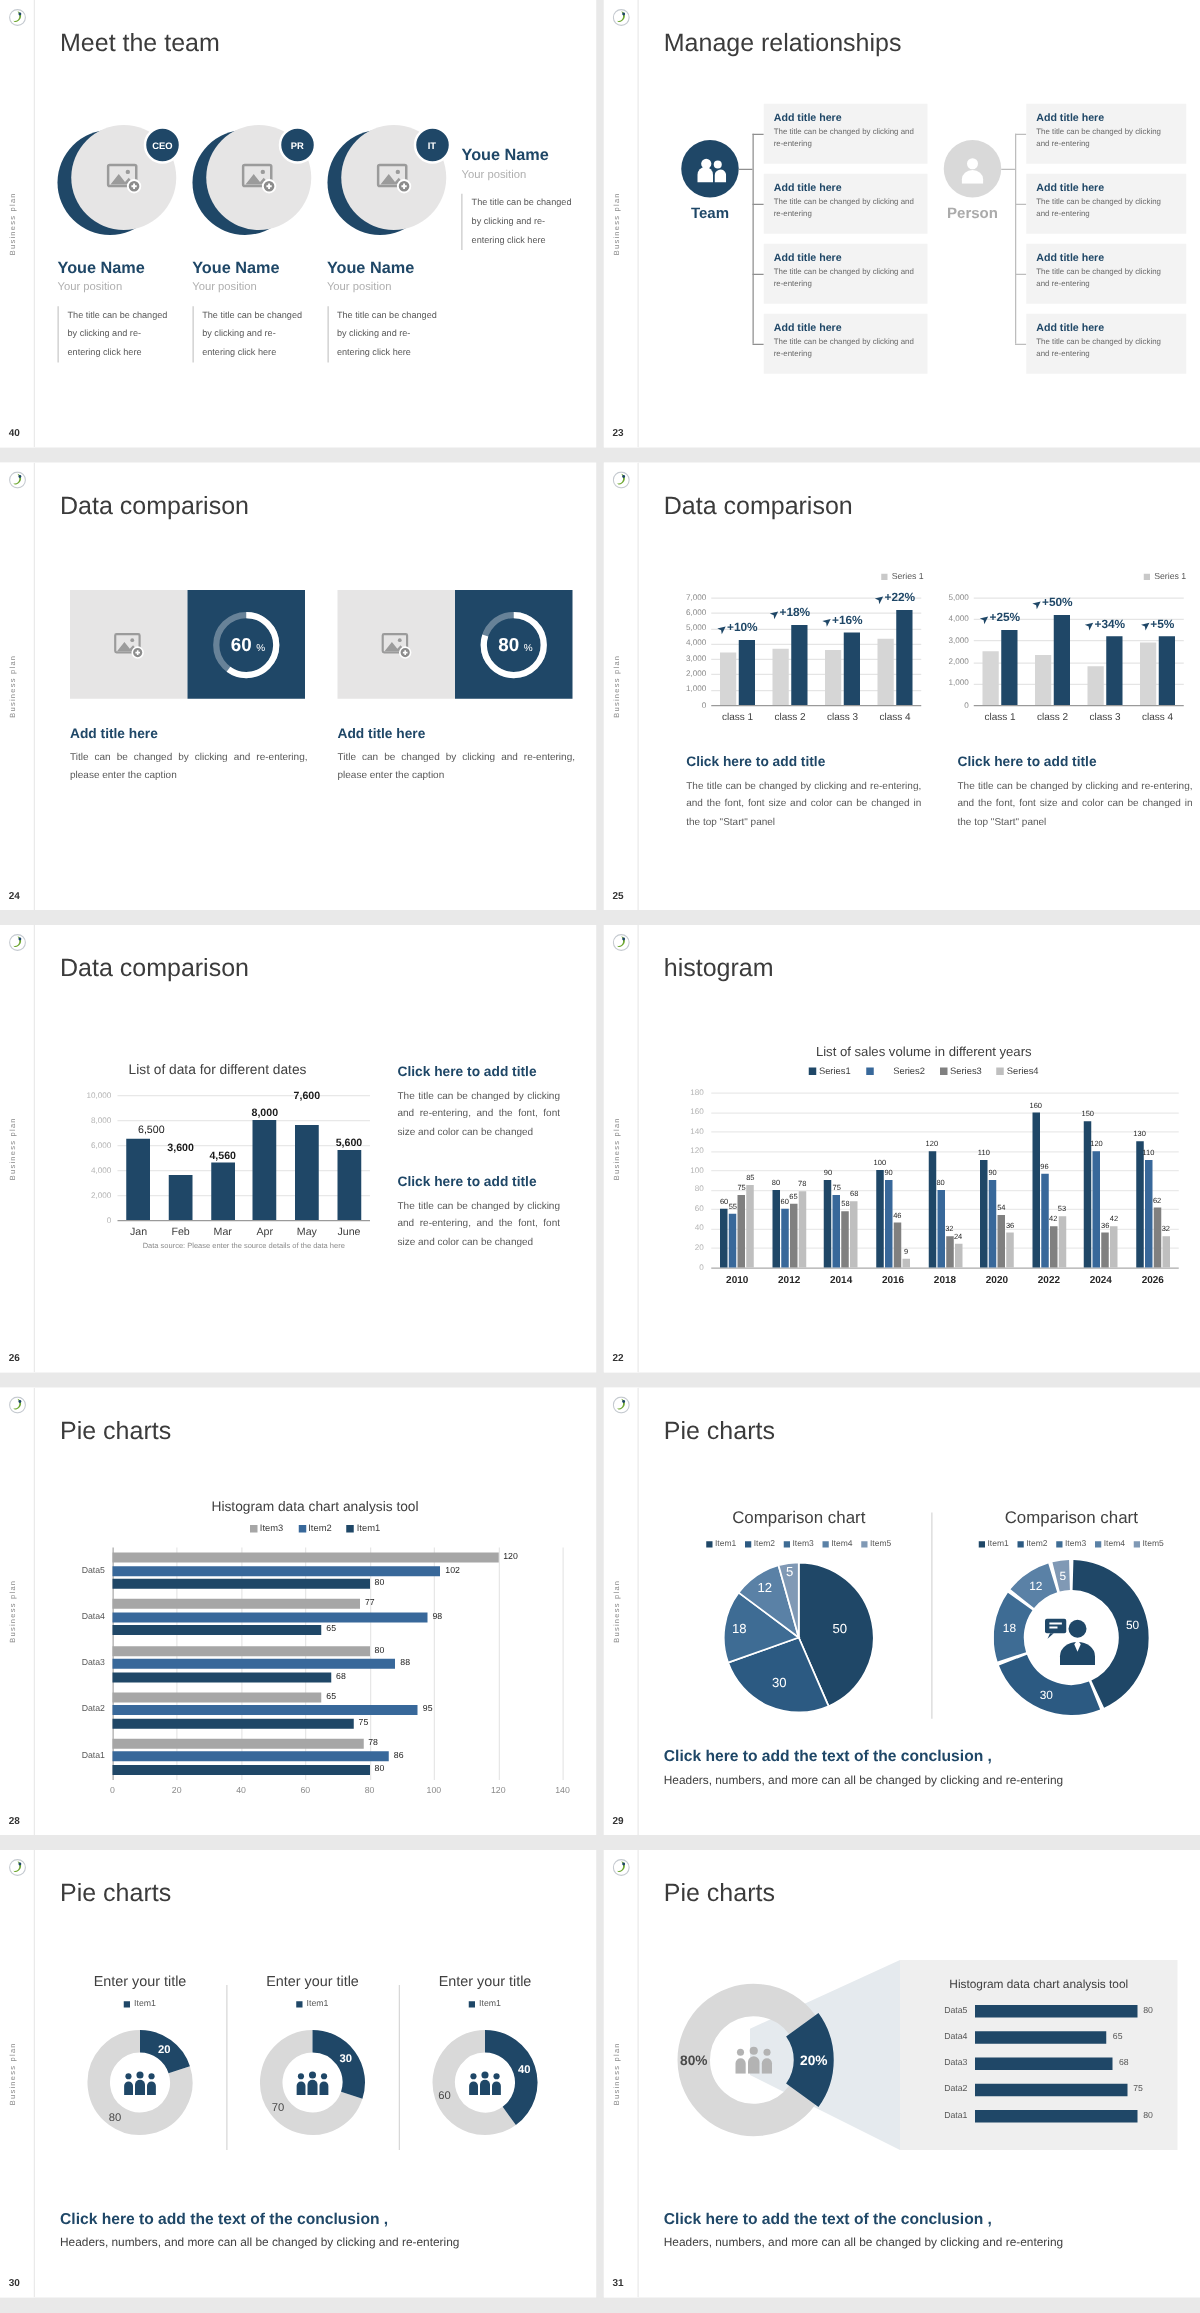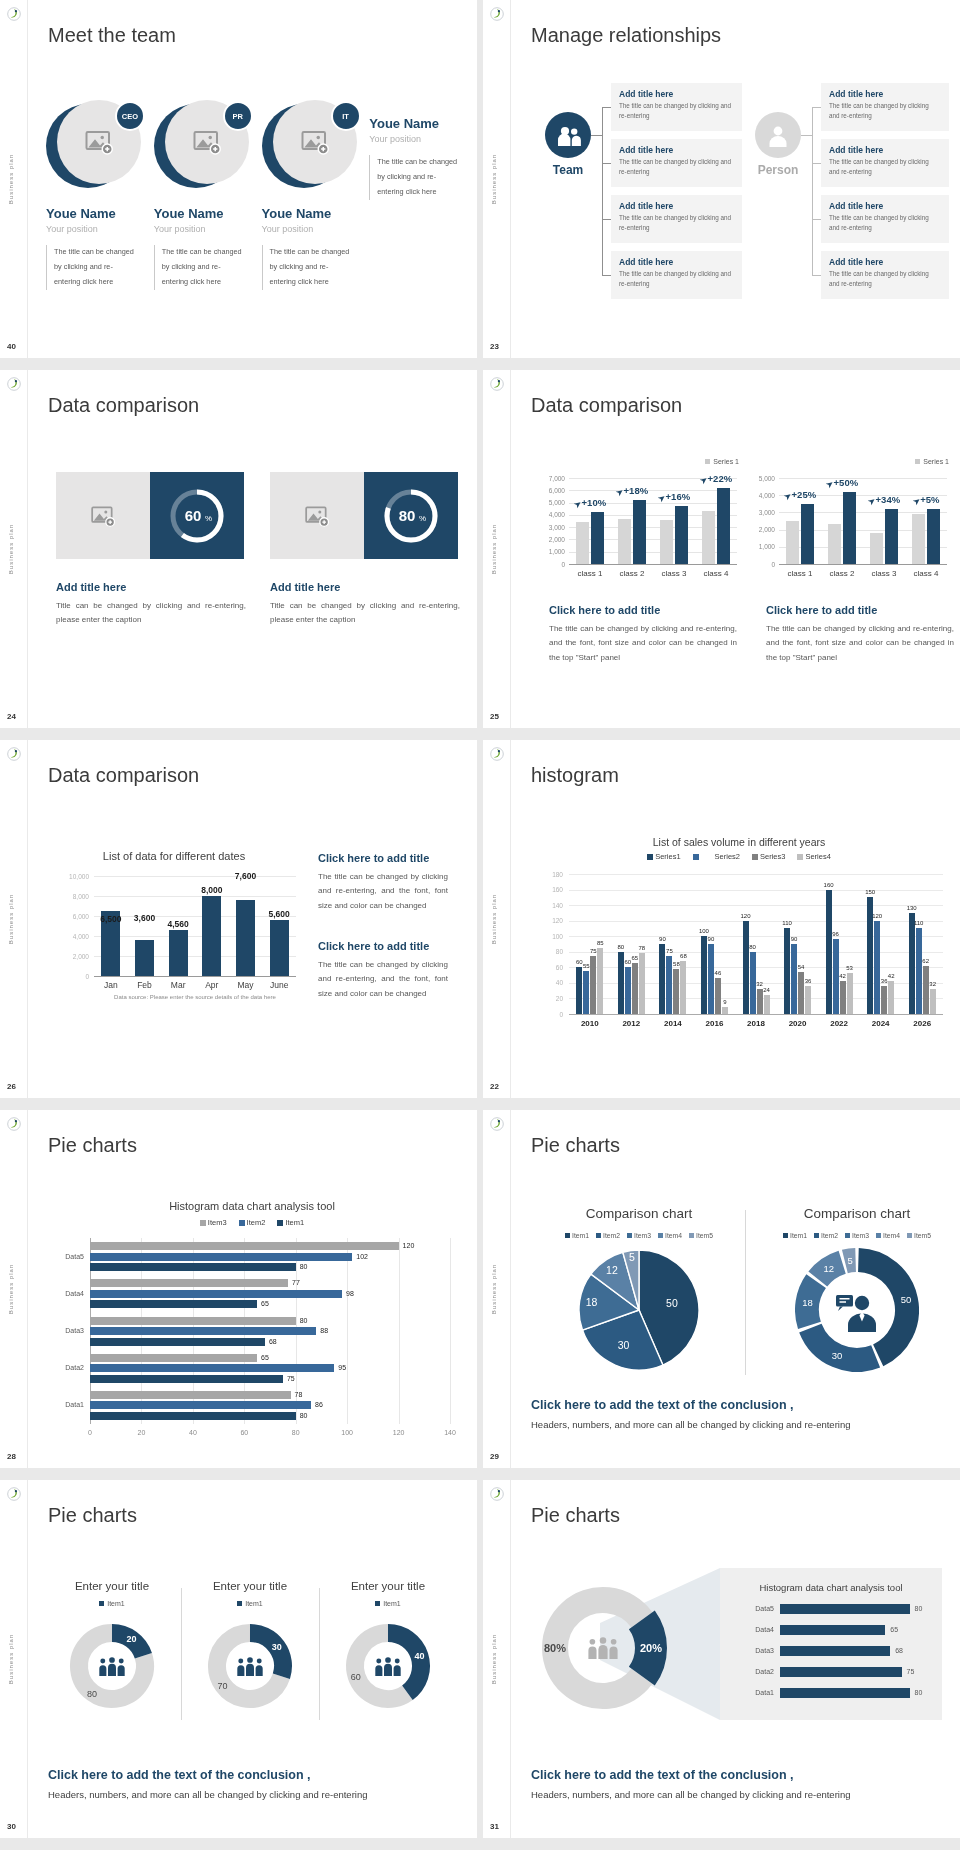--- a/index.html
+++ b/index.html
@@ -353,21 +353,21 @@
         <div style="position: absolute; left: 0px; top: 102.5px; width: 41px; text-align: right; font-size: 6.5px; color: rgb(181, 181, 181);">2,000</div>
         <div style="position: absolute; left: 46px; top: 86px; width: 202px; height: 1px; background: rgb(232, 232, 232);"></div>
         <div style="position: absolute; left: 0px; top: 82.5px; width: 41px; text-align: right; font-size: 6.5px; color: rgb(181, 181, 181);">4,000</div>
         <div style="position: absolute; left: 46px; top: 66px; width: 202px; height: 1px; background: rgb(232, 232, 232);"></div>
         <div style="position: absolute; left: 0px; top: 62.5px; width: 41px; text-align: right; font-size: 6.5px; color: rgb(181, 181, 181);">6,000</div>
         <div style="position: absolute; left: 46px; top: 46px; width: 202px; height: 1px; background: rgb(232, 232, 232);"></div>
         <div style="position: absolute; left: 0px; top: 42.5px; width: 41px; text-align: right; font-size: 6.5px; color: rgb(181, 181, 181);">8,000</div>
         <div style="position: absolute; left: 46px; top: 26px; width: 202px; height: 1px; background: rgb(232, 232, 232);"></div>
         <div style="position: absolute; left: 0px; top: 22.5px; width: 41px; text-align: right; font-size: 6.5px; color: rgb(181, 181, 181);">10,000</div>
         <div style="position: absolute; left: 53.3px; top: 61px; width: 19px; height: 65px; background: rgb(31, 71, 103);"></div>
-        <div style="position: absolute; left: 42px; top: 64px; width: 41.6667px; text-align: center; font-size: 8.5px; font-weight: bold; color: rgb(26, 26, 26);">6,500</div>
+        <div style="position: absolute; left: 42px; top: 48px; width: 41.6667px; text-align: right; font-size: 8.5px; font-weight: normal; color: rgb(26, 26, 26);">6,500</div>
         <div style="position: absolute; left: 46px; top: 130px; width: 33.6667px; text-align: center; font-size: 8.5px; color: rgb(64, 64, 64);">Jan</div>
         <div style="position: absolute; left: 87px; top: 90px; width: 19px; height: 36px; background: rgb(31, 71, 103);"></div>
         <div style="position: absolute; left: 75.6667px; top: 63px; width: 41.6667px; text-align: center; font-size: 8.5px; font-weight: bold; color: rgb(26, 26, 26);">3,600</div>
         <div style="position: absolute; left: 79.6667px; top: 130px; width: 33.6667px; text-align: center; font-size: 8.5px; color: rgb(64, 64, 64);">Feb</div>
         <div style="position: absolute; left: 120.7px; top: 80.4px; width: 19px; height: 45.6px; background: rgb(31, 71, 103);"></div>
         <div style="position: absolute; left: 109.333px; top: 69.4px; width: 41.6667px; text-align: center; font-size: 8.5px; font-weight: bold; color: rgb(26, 26, 26);">4,560</div>
         <div style="position: absolute; left: 113.333px; top: 130px; width: 33.6667px; text-align: center; font-size: 8.5px; color: rgb(64, 64, 64);">Mar</div>
         <div style="position: absolute; left: 154.3px; top: 46px; width: 19px; height: 80px; background: rgb(31, 71, 103);"></div>
         <div style="position: absolute; left: 143px; top: 35px; width: 41.6667px; text-align: center; font-size: 8.5px; font-weight: bold; color: rgb(26, 26, 26);">8,000</div>
         <div style="position: absolute; left: 147px; top: 130px; width: 33.6667px; text-align: center; font-size: 8.5px; color: rgb(64, 64, 64);">Apr</div>

